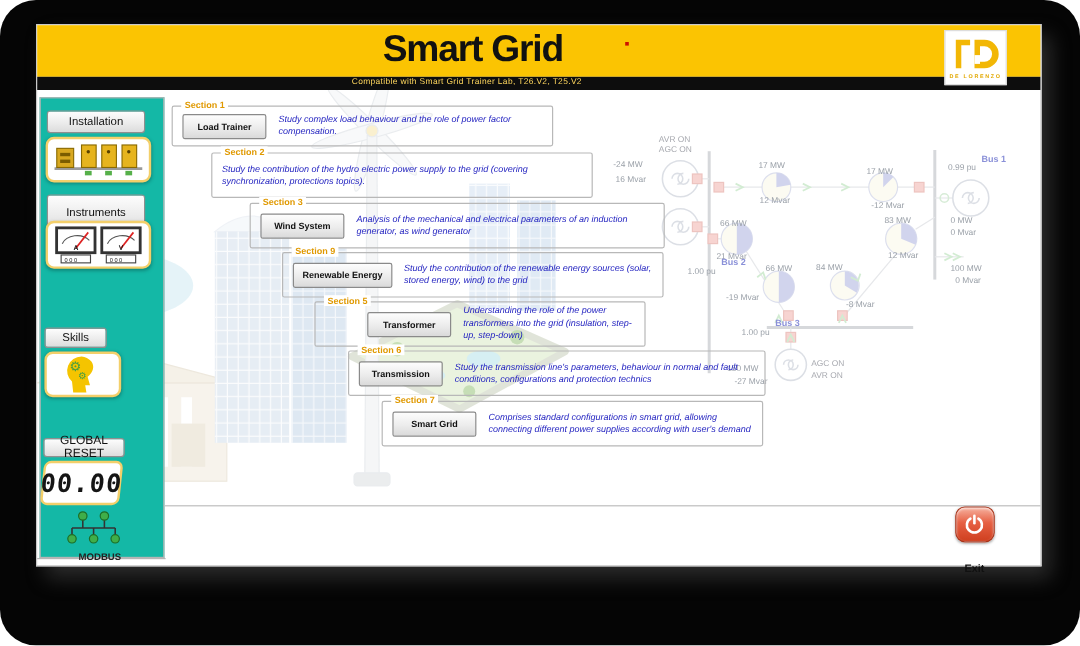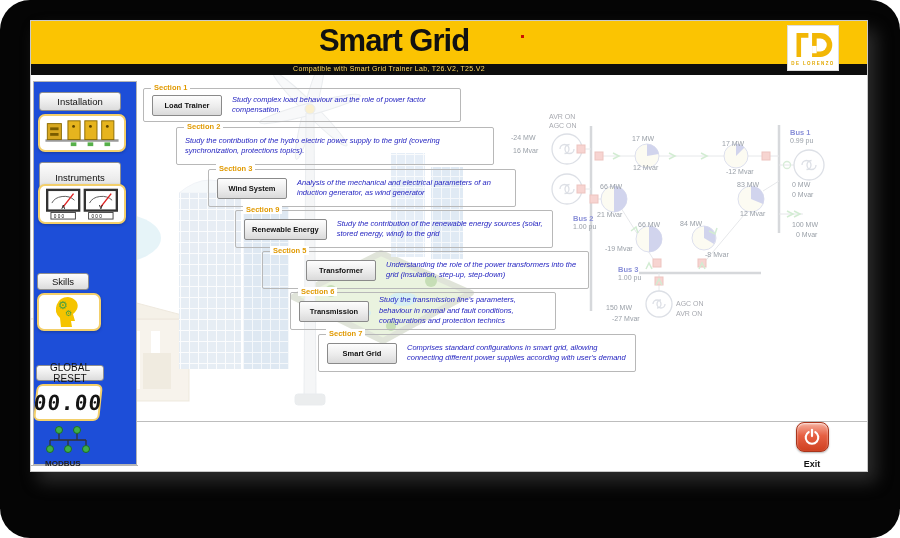--- a/index.html
+++ b/index.html
@@ -11,53 +11,53 @@
   .hdr-yellow{position:absolute;left:0;top:0;width:100%;height:43px;background:#fbc402;}
   .hdr-title{position:absolute;left:0;right:110px;top:2px;text-align:center;font-size:31px;font-weight:bold;
              color:#111;letter-spacing:-1px;}
   .hdr-black{position:absolute;left:0;top:43px;width:100%;height:11px;background:#0d0d0d;}
   .hdr-sub{position:absolute;left:0;right:120px;top:1px;text-align:center;font-size:7px;color:#ffd75e;letter-spacing:.3px;}
   .red-dot{position:absolute;left:490px;top:14px;width:3px;height:3px;background:#cc1100;}
   .logo-box{position:absolute;right:28px;top:4px;width:52px;height:46px;background:#fff;border:1px solid #ddd;
             display:flex;flex-direction:column;align-items:center;justify-content:center;}
   .logo-brand{font-size:4.5px;font-weight:bold;color:#e2a800;letter-spacing:1.4px;margin-top:1px;}
   
-  .sidebar{position:absolute;left:2px;top:60px;width:104px;height:384px;border:1px solid #b5b5b5;background:#1d4ed8;}
+  .sidebar{position:absolute;left:2px;top:60px;width:104px;height:384px;border:1px solid #b5b5b5;background:#14b8a6;}
   .sbtn{position:absolute;background:linear-gradient(180deg,#fdfdfd,#ececec 55%,#dcdcdc);border:1px solid #8f8f8f;
         border-radius:3px;font-size:9.5px;color:#111;display:flex;align-items:center;justify-content:center;cursor:pointer;}
   .iconbox{position:absolute;background:#fff;border:2px solid #f3cf6a;border-radius:7px;
            box-shadow:0 1px 3px rgba(0,0,0,.25);display:flex;align-items:center;justify-content:center;cursor:pointer;}
   .seg-display{position:absolute;left:1px;top:302px;width:66px;height:37px;background:#fff;border:2px solid #f3cf6a;
                border-radius:6px;display:flex;align-items:center;justify-content:center;
                font-family:"DejaVu Sans Mono",monospace;font-weight:bold;font-size:21px;color:#151515;
                transform:skewX(-6deg);letter-spacing:1px;}
   
   #sections-layer{position:absolute;inset:0;}
   .groupbox{position:absolute;border:1px solid #b8b8b8;border-radius:2px;display:flex;align-items:center;
             gap:10px;padding:3px 8px;}
   .legend{position:absolute;top:-6px;left:7px;background:#fff;padding:0 3px;font-size:7.5px;font-weight:bold;color:#e09900;}
   .sec-btn{background:linear-gradient(180deg,#fdfdfd,#ececec 55%,#dadada);border:1px solid #8a8a8a;border-radius:2px;
            font-size:7.5px;font-weight:bold;color:#111;white-space:nowrap;padding:5px 7px;min-width:70px;cursor:pointer;}
   .desc{flex:1;font-size:7.5px;font-style:italic;color:#2323c0;line-height:1.4;}
   
   .bglayer{position:absolute;inset:0;pointer-events:none;}
   .diag-label{position:absolute;font-size:7px;color:#9aa0a8;white-space:nowrap;}
-  .diag-label.bus{color:#8a90d8;font-weight:bold;font-size:7.5px;}
+  .diag-label.bus{color:#8a90d8;font-weight:bold;font-size:7.5px;margin-left:28px;}
   .diag-label.status{color:#a8aab0;}
   
   .foot-divider{position:absolute;left:106px;right:0;top:400px;height:1px;background:#bdbdbd;}
   .side-bottom{position:absolute;left:0;top:444px;width:107px;height:1px;background:#b5b5b5;}
-  .modbus{position:absolute;left:14px;top:404px;width:56px;text-align:left;cursor:pointer;}
+  .modbus{position:absolute;left:14px;top:404px;width:56px;text-align:right;cursor:pointer;}
   .modbus-label{font-size:8px;font-weight:bold;color:#222;margin-top:0px;}
   .exit-wrap{position:absolute;left:761px;top:401px;width:40px;text-align:center;}
   .exit-btn{width:33px;height:30px;border-radius:8px;border:1px solid #a8351c;cursor:pointer;
             background:linear-gradient(180deg,#f6b09e,#e66043 45%,#cf3f1f);
             box-shadow:inset 0 1px 2px rgba(255,255,255,.7),0 1px 2px rgba(0,0,0,.3);
             display:flex;align-items:center;justify-content:center;margin:0 auto;}
-  .exit-label{font-size:9px;font-weight:bold;color:#111;margin-top:7px;}
+  .exit-label{font-size:9px;font-weight:bold;color:#111;margin-top:17px;}
 </style>
 </head>
 <body>
 
 <div id="canvas">
   <div id="appwin">
 
     <svg class="bglayer" width="838" height="452" viewBox="30 20 838 452" style="opacity:.5">
       <defs>
         <pattern id="wgrid" width="9" height="11" patternUnits="userSpaceOnUse">
@@ -293,36 +293,36 @@
     <div id="sections-layer">
         <div class="groupbox" style="left: 112px; top: 67px; width: 318px; height: 34px;">
           <span class="legend">Section 1</span>
           <button class="sec-btn">Load Trainer</button>
           <div class="desc">Study complex load behaviour and the role of power factor compensation.</div>
         </div>
         <div class="groupbox" style="left: 145px; top: 106px; width: 318px; height: 38px;">
           <span class="legend">Section 2</span>
           <div class="desc">Study the contribution of the hydro electric power supply to the grid (covering synchronization, protections topics).</div>
         </div>
-        <div class="groupbox" style="left: 177px; top: 148px; width: 308px; height: 38px;">
+        <div class="groupbox" style="left: 177px; top: 148px; width: 346px; height: 38px;">
           <span class="legend">Section 3</span>
           <button class="sec-btn">Wind System</button>
           <div class="desc">Analysis of the mechanical and electrical parameters  of an induction generator,  as wind generator</div>
         </div>
         <div class="groupbox" style="left: 204px; top: 189px; width: 318px; height: 38px;">
           <span class="legend">Section 9</span>
           <button class="sec-btn">Renewable Energy</button>
           <div class="desc">Study the contribution of the renewable energy sources (solar, stored energy, wind) to the grid</div>
         </div>
-        <div class="groupbox" style="left: 231px; top: 230px; width: 327px; height: 38px; padding-left: 43px;">
+        <div class="groupbox" style="left: 231px; top: 230px; width: 276px; height: 38px; padding-left: 43px;">
           <span class="legend">Section 5</span>
           <button class="sec-btn">Transformer</button>
           <div class="desc">Understanding the role of the power transformers into the grid (insulation, step-up, step-down)</div>
         </div>
-        <div class="groupbox" style="left: 259px; top: 271px; width: 266px; height: 38px;">
+        <div class="groupbox" style="left: 259px; top: 271px; width: 348px; height: 38px;">
           <span class="legend">Section 6</span>
           <button class="sec-btn">Transmission</button>
           <div class="desc">Study the transmission line's parameters, behaviour in normal and fault conditions, configurations and protection technics</div>
         </div>
         <div class="groupbox" style="left: 287px; top: 313px; width: 318px; height: 38px;">
           <span class="legend">Section 7</span>
           <button class="sec-btn">Smart Grid</button>
           <div class="desc">Comprises standard configurations in smart grid, allowing connecting different power supplies  according with user's demand</div>
         </div>
       </div>

